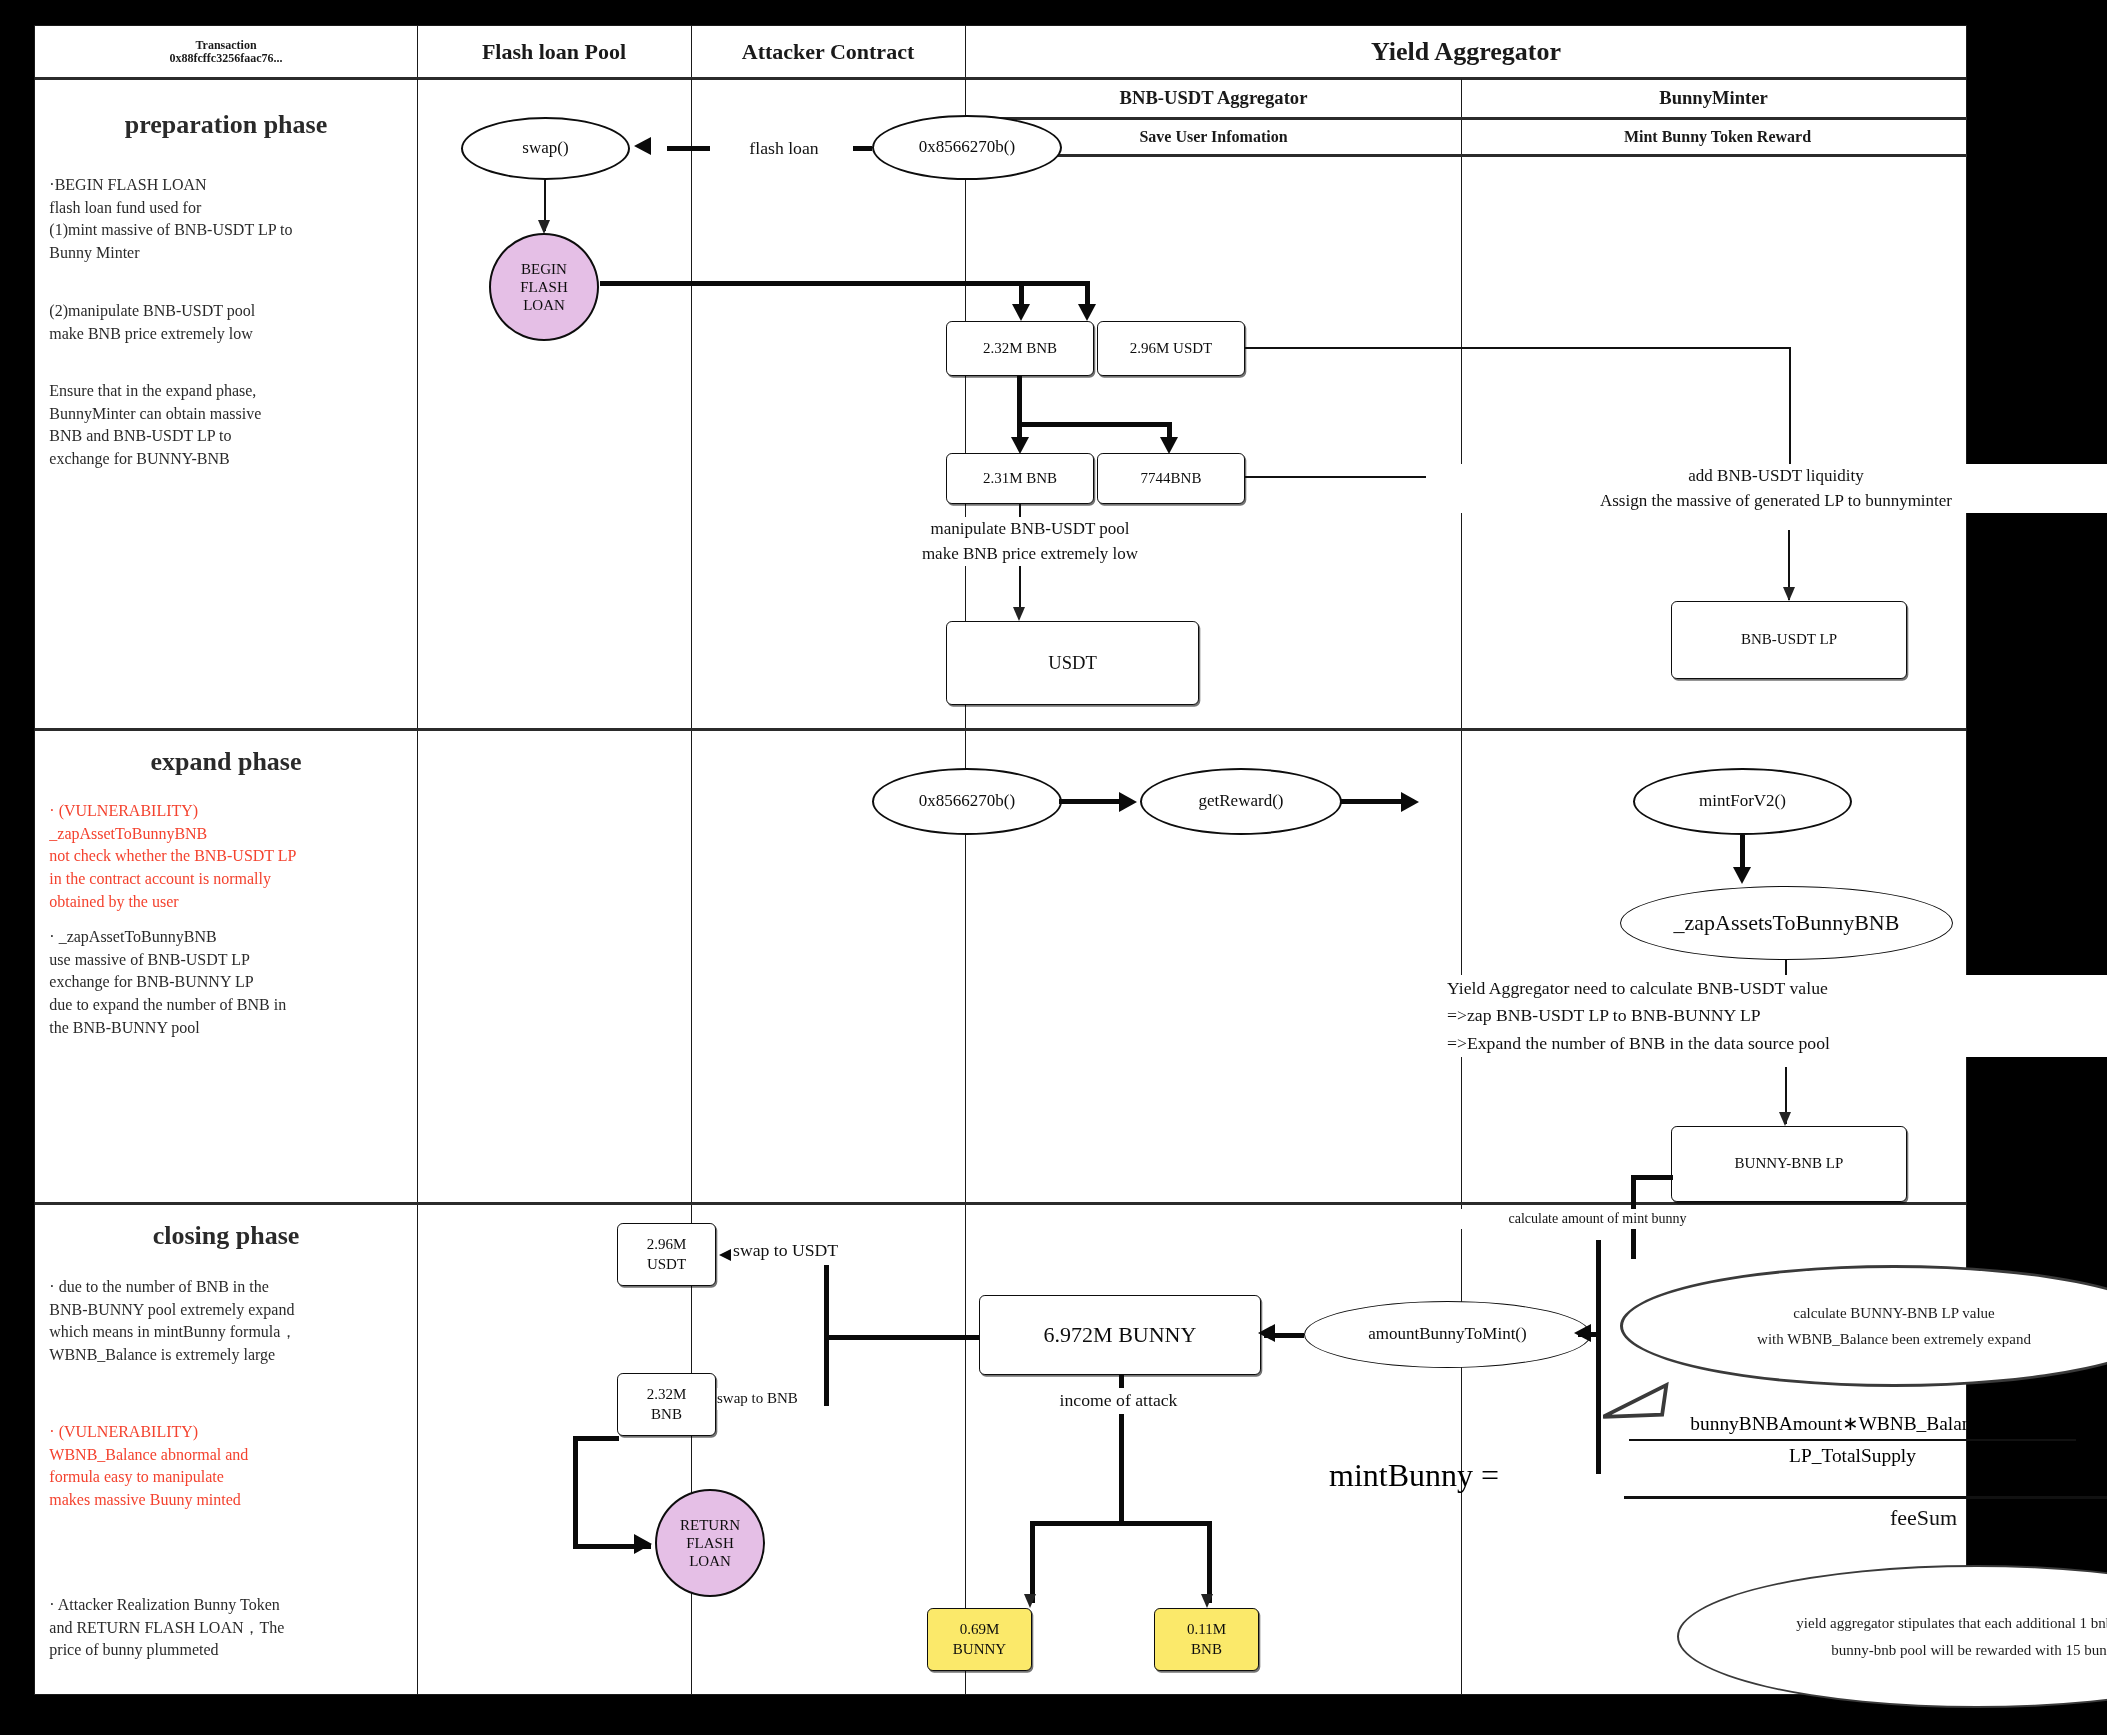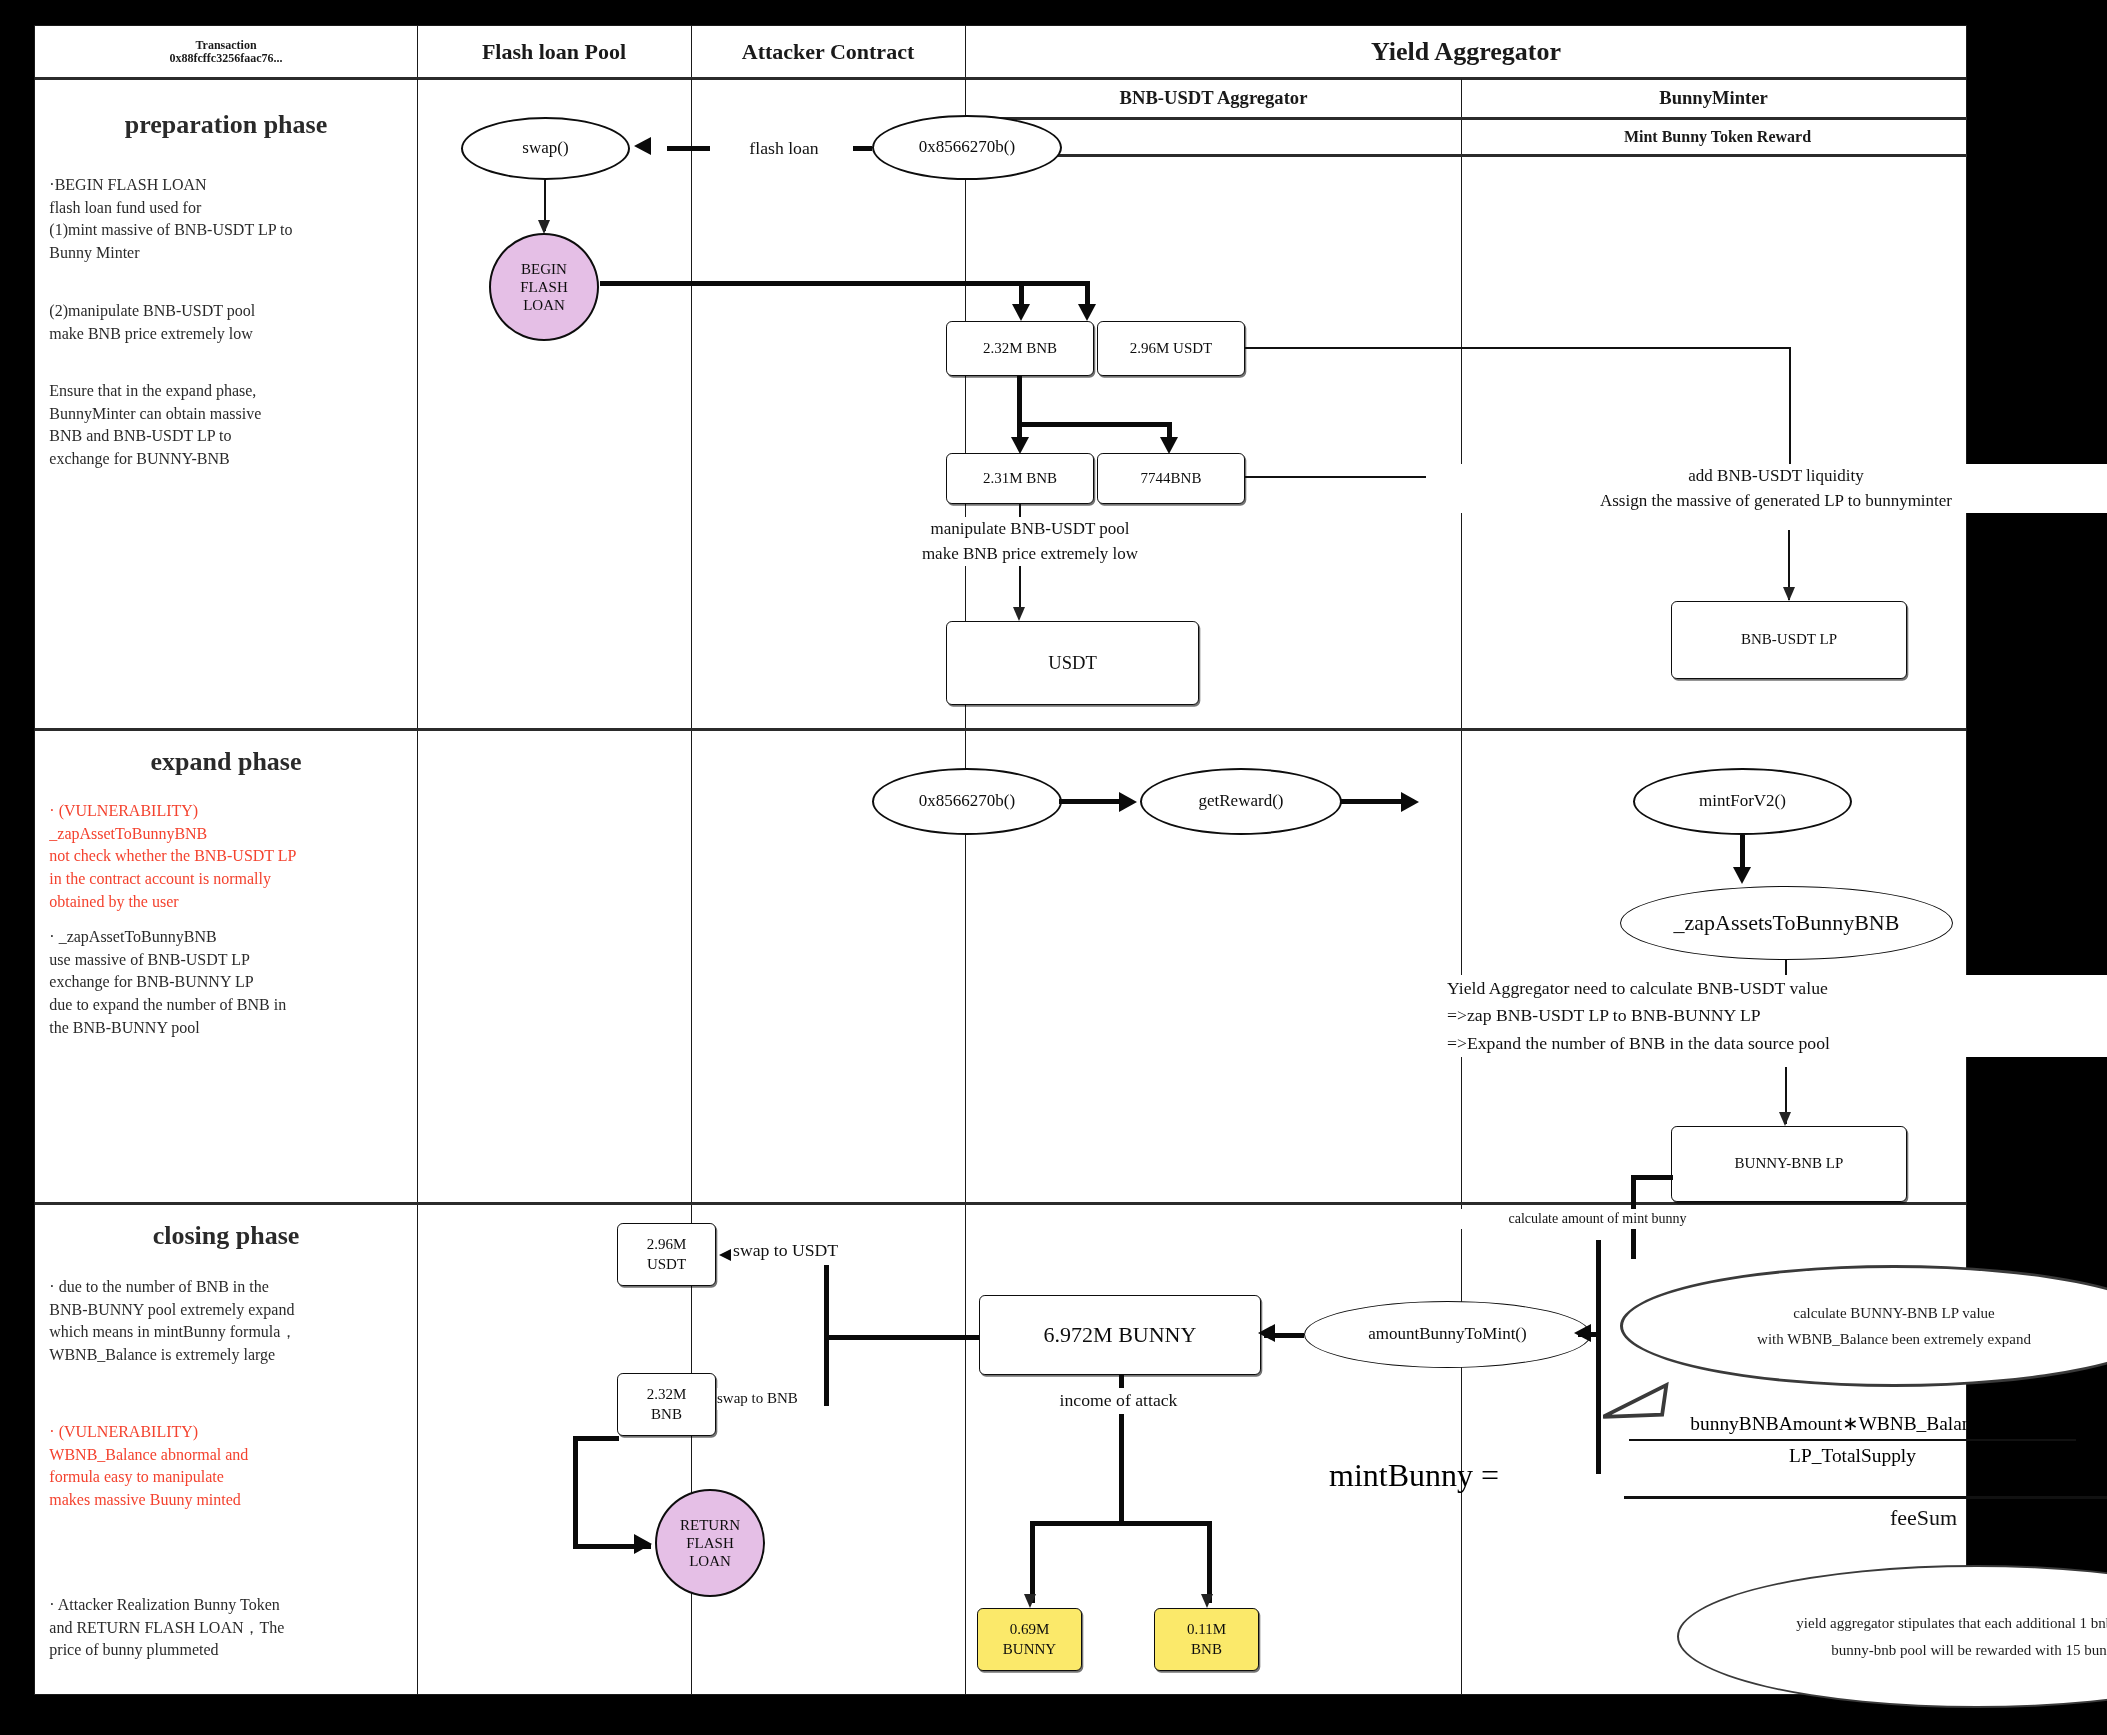--- a/index.html
+++ b/index.html
@@ -118,20 +118,21 @@
     <div class="vsep" style="left:656px; top:0; height:51px;"></div>
     <div class="vsep" style="left:930px; top:0; height:51px;"></div>
 
     <div class="hsep" style="top:51px;"></div>
 
     <div class="hdr-cell sub-title" style="left:930px; top:53px; width:497px; height:38px;">BNB-USDT Aggregator</div>
     <div class="hdr-cell sub-title" style="left:1426px; top:53px; width:505px; height:38px;">BunnyMinter</div>
     <div class="vsep" style="left:1426px; top:53px; height:38px;"></div>
     <div class="hsep" style="top:91px; left:930px; width:1002px;"></div>
 
+    <div class="hdr-cell sub2-title" style="left:930px; top:94px; width:497px; height:35px;">Save User Infomation</div>
     <div class="hdr-cell sub2-title" style="left:1426px; top:94px; width:505px; height:35px;padding-left:8px;">Mint Bunny Token Reward</div>
     <div class="vsep" style="left:1426px; top:94px; height:35px;"></div>
     <div class="hsep" style="top:128px; left:930px; width:1002px;"></div>
 
     <div class="vsep" style="left:382px; top:53px; height:1615px;"></div>
     <div class="vsep" style="left:656px; top:53px; height:1615px;"></div>
     <div class="vsep" style="left:930px; top:53px; height:1615px;"></div>
     <div class="vsep" style="left:1426px; top:131px; height:1537px;"></div>
 
     <div class="hsep" style="top:702px;"></div>
@@ -276,21 +277,21 @@
 
     <div class="ln v thick" style="left:1084px; top:1349px; height:44px;"></div>
     <div class="lbl" style="left:957px; top:1362px; width:253px; font-size:17.7px;">income of attack</div>
     <div class="ln v thick" style="left:1084px; top:1393px; height:103px;"></div>
     <div class="ln h thick" style="left:995px; top:1495px; width:179px;"></div>
     <div class="ln v thick" style="left:995px; top:1495px; height:82px;"></div>
     <div class="arrow down" style="left:989px; top:1568px;"></div>
     <div class="ln v thick" style="left:1172px; top:1495px; height:82px;"></div>
     <div class="arrow down" style="left:1166px; top:1568px;"></div>
 
-    <div class="rbox yellow" style="left:942px; top:1582px; width:105px; height:63px; white-space:pre-line;"><span>0.69M
+    <div class="rbox yellow" style="left:892px; top:1582px; width:105px; height:63px; white-space:pre-line;"><span>0.69M
 BUNNY</span></div>
     <div class="rbox yellow" style="left:1119px; top:1582px; width:105px; height:63px; white-space:pre-line;"><span>0.11M
 BNB</span></div>
 
     <div class="ln h thick" style="left:538px; top:1518px; width:78px;"></div>
     <div class="ln v thick" style="left:538px; top:1410px; height:109px;"></div>
     <div class="ln h thick" style="left:538px; top:1410px; width:46px;"></div>
     <div class="arrow right" style="left:599px; top:1508px;"></div>
     <div class="ellipse purple" style="left:620px; top:1463px; width:110px; height:108px; white-space:pre-line;"><span>RETURN
 FLASH

